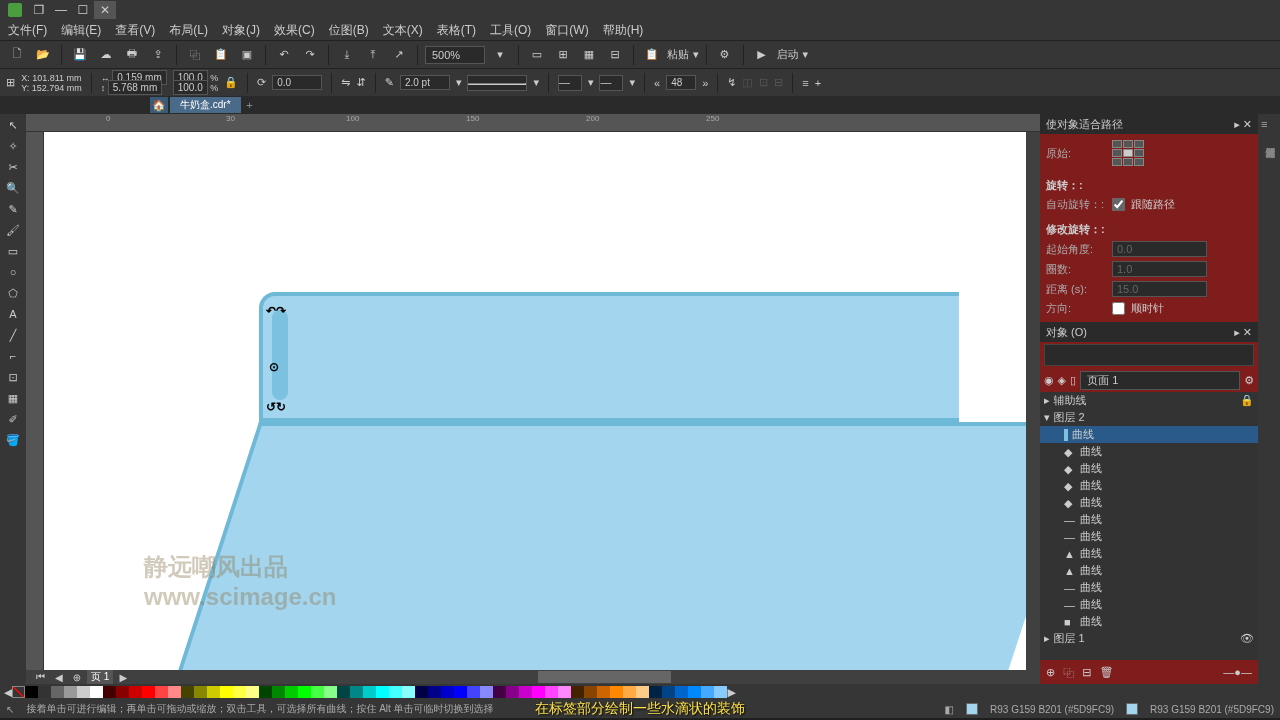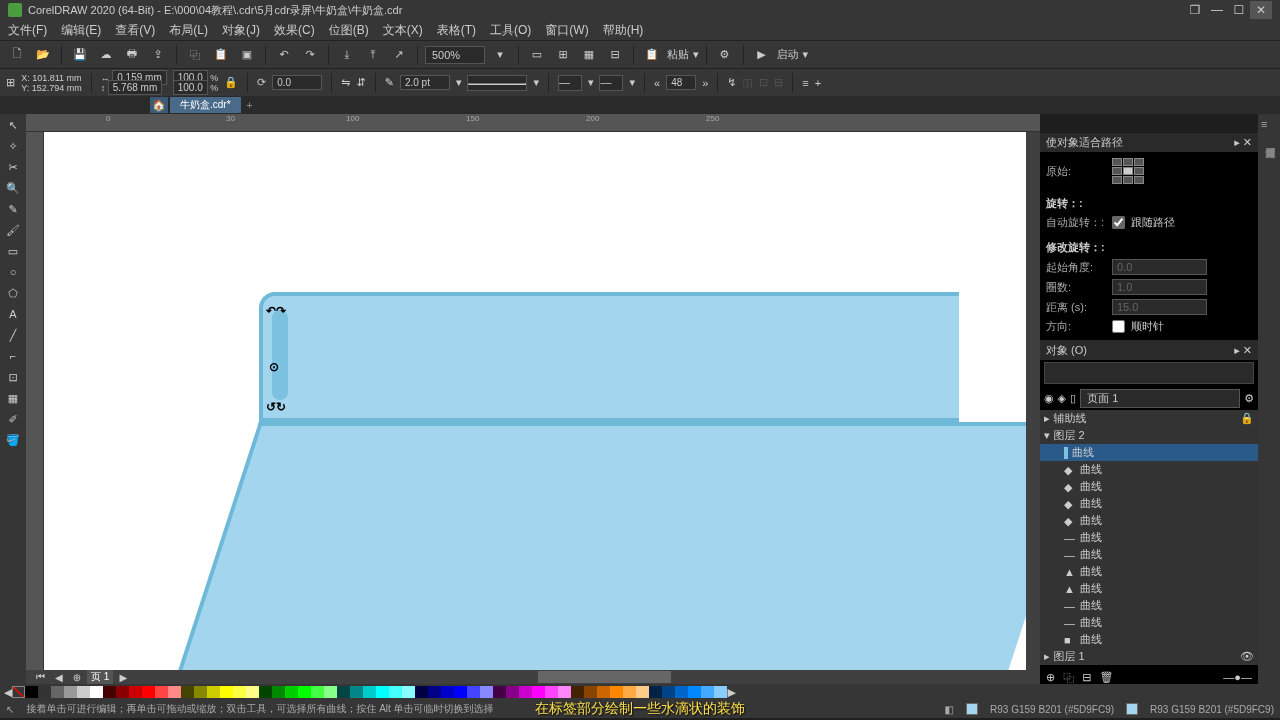--- a/index.html
+++ b/index.html
@@ -33,21 +33,21 @@
 .canvas-body { flex: 1; display: flex; }
 .canvas { flex: 1; background: #fff; position: relative; overflow: hidden; }
 .shape1 { position: absolute; left: 215px; top: 160px; width: 700px; height: 130px; background: #a4d5ee; border: 4px solid #6eb8d8; border-right: none; border-radius: 16px 0 0 0; }
 .shape2 { position: absolute; left: 85px; top: 290px; width: 830px; height: 290px; background: #a4d5ee; border-top: 4px solid #6eb8d8; border-left: 4px solid #6eb8d8; transform: skewX(-18deg); transform-origin: top left; left: 215px; }
 .droplet { position: absolute; left: 228px; top: 178px; width: 16px; height: 90px; background: #7cc2e0; border-radius: 8px; }
 .selhandle { position: absolute; font-size: 12px; color: #000; font-weight: bold; }
 .watermark { position: absolute; left: 100px; top: 420px; color: rgba(140,120,80,0.4); font-size: 24px; font-weight: bold; line-height: 30px; }
 .vscroll { width: 14px; background: #404040; }
 .rightdocks { width: 22px; background: #363636; display: flex; flex-direction: column; align-items: center; padding-top: 4px; gap: 6px; }
 .rightdocks .rd { width: 16px; height: 16px; color: #aaa; }
-.rightpanel { width: 218px; background: #000000; display: flex; flex-direction: column; margin-top: 19px; }
+.rightpanel { width: 218px; background: #7f1d1d; display: flex; flex-direction: column; }
 .rpanel-head { height: 20px; background: #2a2a2a; padding: 2px 6px; font-size: 11px; display: flex; align-items: center; justify-content: space-between; }
 .rpanel-body { padding: 4px 6px; font-size: 11px; }
 .rpanel-row { display: flex; align-items: center; padding: 2px 0; gap: 6px; }
 .rpanel-row .lbl { width: 60px; color: #aaa; }
 .rpanel-row input[type=checkbox] { accent-color: #666; }
 .rpanel-sel { background: #2a2a2a; border: 1px solid #555; padding: 1px 4px; flex: 1; color: #ccc; }
 .rpanel-num { background: #2a2a2a; border: 1px solid #555; padding: 1px 4px; width: 95px; color: #666; }
 .disabled { color: #555; }
 .objpanel { flex: 1; display: flex; flex-direction: column; }
 .objpanel .searchrow { height: 22px; background: #2a2a2a; border: 1px solid #444; margin: 2px 4px; }
@@ -73,21 +73,20 @@
 .origin-grid .c.on { background: #ccc; }
 .ruler-tick { position: absolute; top: 0; font-size: 8px; color: #aaa; }
 .objicons { height: 24px; display: flex; align-items: center; gap: 8px; padding: 0 6px; justify-content: space-between; }
 .objicons .left { display: flex; gap: 8px; }
 </style>
 </head>
 <body>
 
 <div class="titlebar">
   <div class="logo"></div>
-  <div class="title">CorelDRAW 2020 (64-Bit) - E:\000\04教程\.cdr\5月cdr录屏\牛奶盒\牛奶盒.cdr</div>
   <div class="winbtns">
     <div class="winbtn">❐</div>
     <div class="winbtn">—</div>
     <div class="winbtn">☐</div>
     <div class="winbtn close">✕</div>
   </div>
 </div>
 
 <div class="menubar">
   <span>文件(F)</span>
@@ -225,20 +224,24 @@
     </div>
     <div class="canvas-body">
       <div class="ruler-left"></div>
       <div class="canvas">
         <div class="shape2"></div>
         <div class="shape1"></div>
         <div class="droplet"></div>
         <div class="selhandle" style="left:222px;top:172px">↶↷</div>
         <div class="selhandle" style="left:225px;top:228px">⊙</div>
         <div class="selhandle" style="left:222px;top:268px">↺↻</div>
+        <div class="watermark">
+          <div>静远嘲风出品</div>
+          <div>www.scimage.cn</div>
+        </div>
       </div>
       <div class="vscroll"></div>
     </div>
     <div class="bottombar">
       <div class="pagetabs">
         <span class="pt">⏮</span>
         <span class="pt">◀</span>
         <span class="pt">⊕</span>
         <span class="pt" style="background:#555;color:#fff">页 1</span>
         <span class="pt">▶</span>

